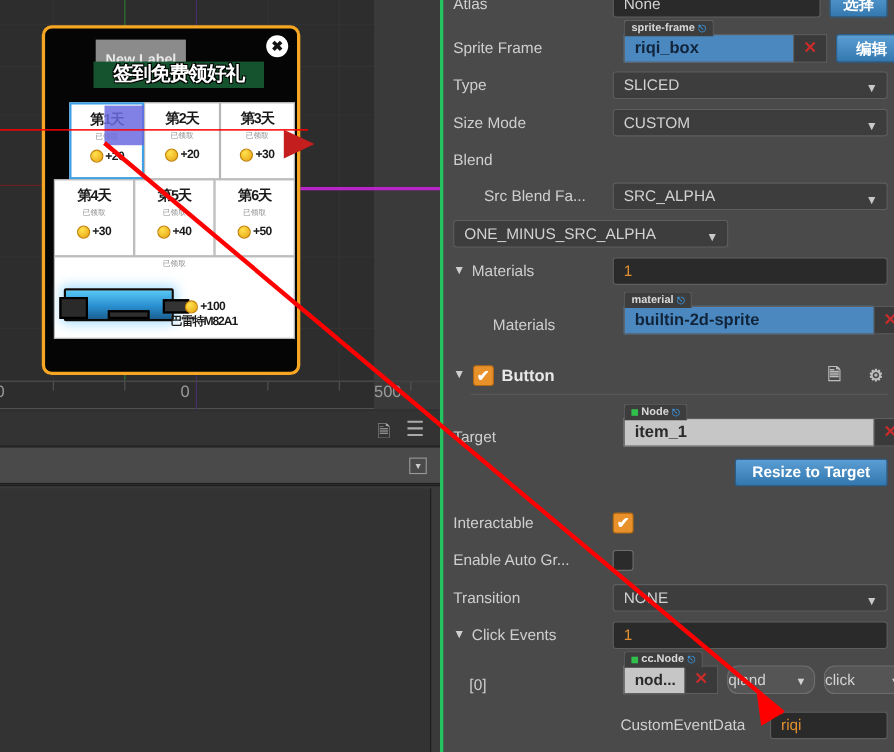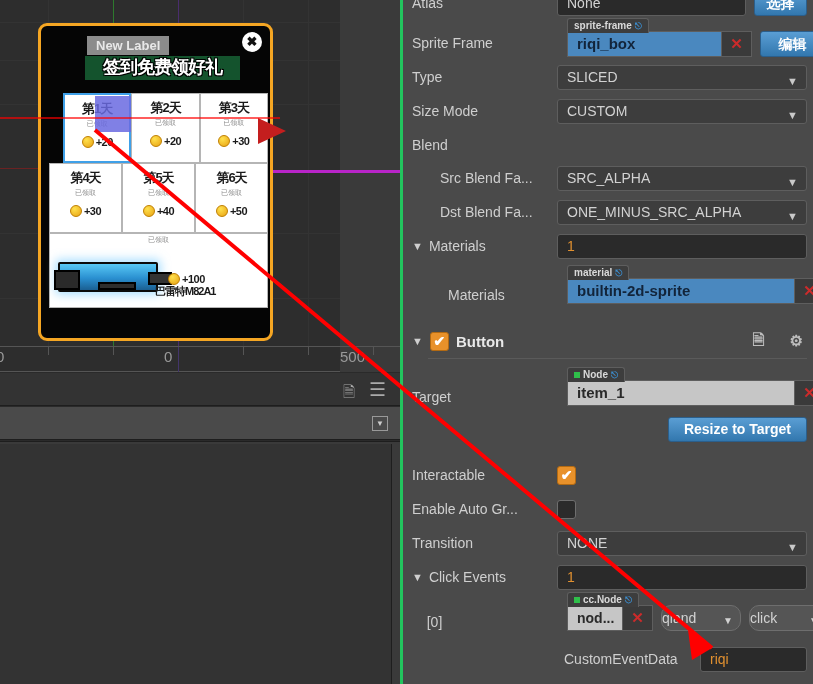--- a/index.html
+++ b/index.html
@@ -23,21 +23,21 @@
           background:#4a2d6e; }
   #axis-x{ position:absolute; left:0; top:168px; width:120px; height:1px;
           background:#6b2222; }
   #magenta{ position:absolute; left:273px; top:170px; width:127px; height:3px;
           background:#b824c8; }
 
   
   #node-frame{ position:absolute; left:38px; top:23px; width:235px; height:318px;
      border:3px solid #f5a623; border-radius:9px; background:#050505; }
   #title-tip{ position:absolute; left:46px; top:10px; background:#8b8b8b;
-     color:#e8e8e8; font-size:13px; font-weight:bold; padding:2px 9px; }
+     color:#e8e8e8; font-size:13px; font-weight:bold; padding:10px 9px; }
   #title-cn{ position:absolute; left:44px; top:30px; width:155px; height:24px;
      background:#14532d; color:#fff; font-size:18px; font-weight:bold;
      line-height:23px; text-align:center; letter-spacing:-1px;
      text-shadow:1px 1px 0 #000,-1px -1px 0 #000,1px -1px 0 #000,-1px 1px 0 #000; }
   #close-btn{ position:absolute; right:8px; top:6px; width:20px; height:20px;
      border-radius:50%; background:#fff; color:#111; font-size:13px;
      font-weight:bold; line-height:20px; text-align:center; }
 
   #grid7{ position:absolute; left:8px; top:67px; width:219px; }
   .row3{ display:flex; }
@@ -322,21 +322,20 @@
 
     <div class="prow" style="top:161px">
       <div class="lbl ind2">Src Blend Fa...</div>
       <div class="fld drop">
         <span>SRC_ALPHA</span>
         <span class="car">▼</span>
       </div>
     </div>
 
     <div class="prow" style="top:195px">
-      <div class="lbl ind2">Dst Blend Fa...</div>
       <div class="fld drop">
         <span>ONE_MINUS_SRC_ALPHA</span>
         <span class="car">▼</span>
       </div>
     </div>
 
     <div class="prow" style="top:229px">
       <div class="lbl" style="display:flex;gap:6px;align-items:center">
         <span class="caret">▼</span>
         <span>Materials</span>

